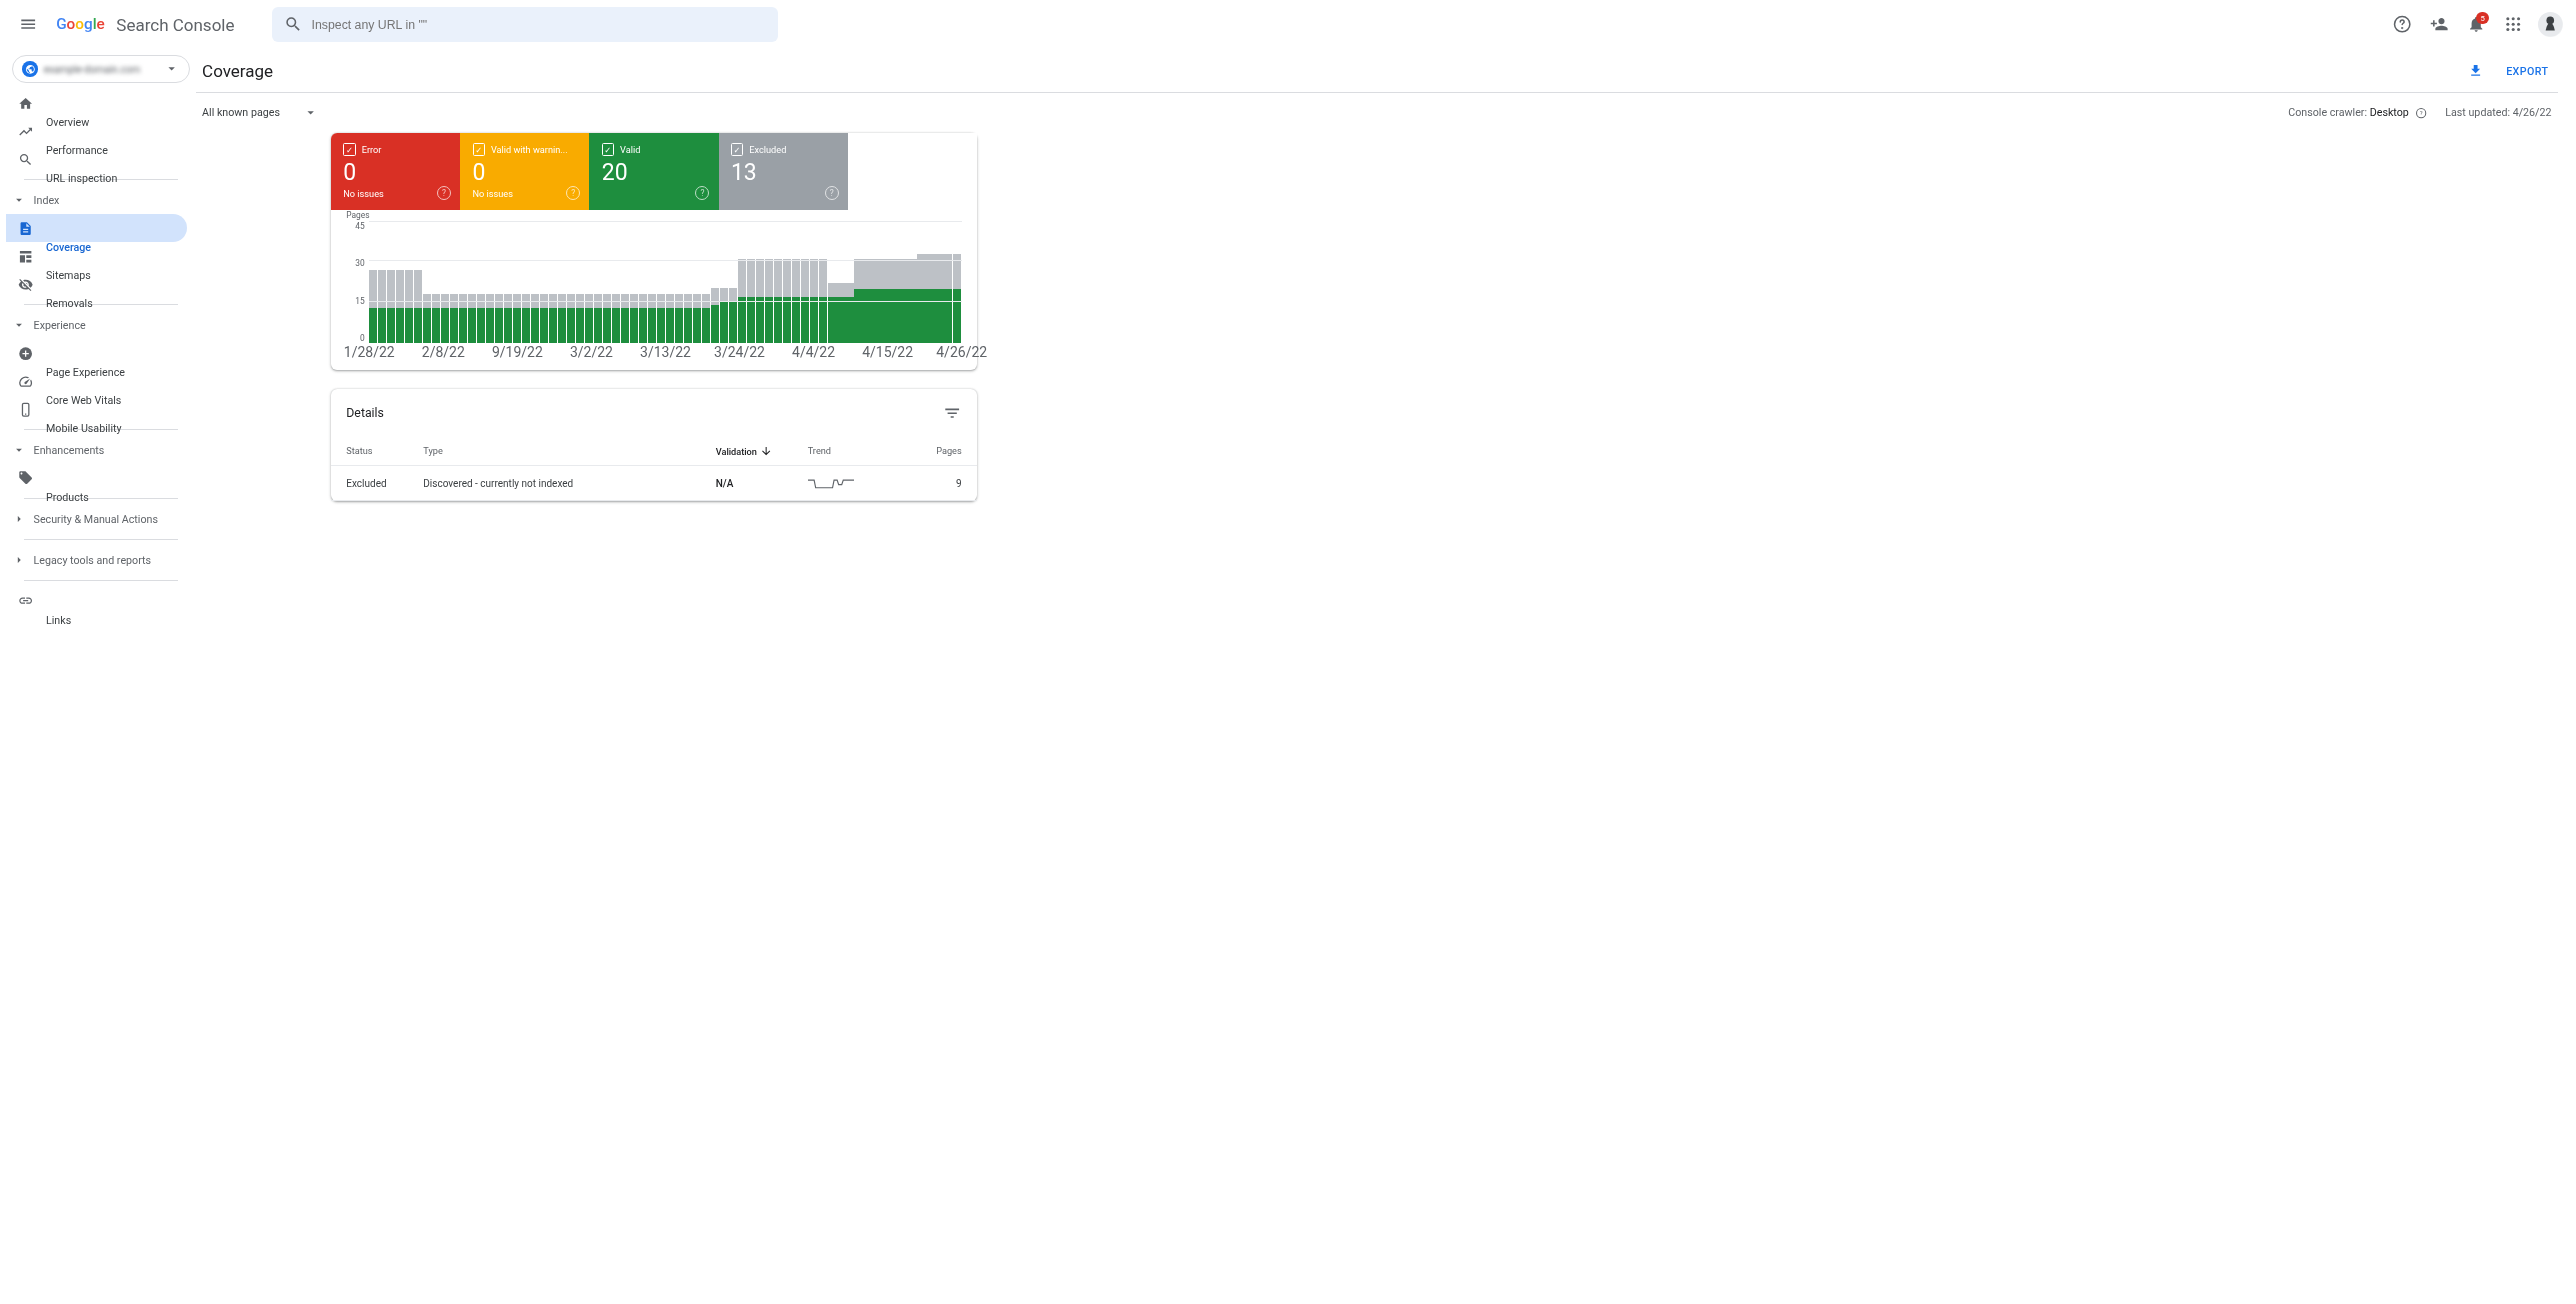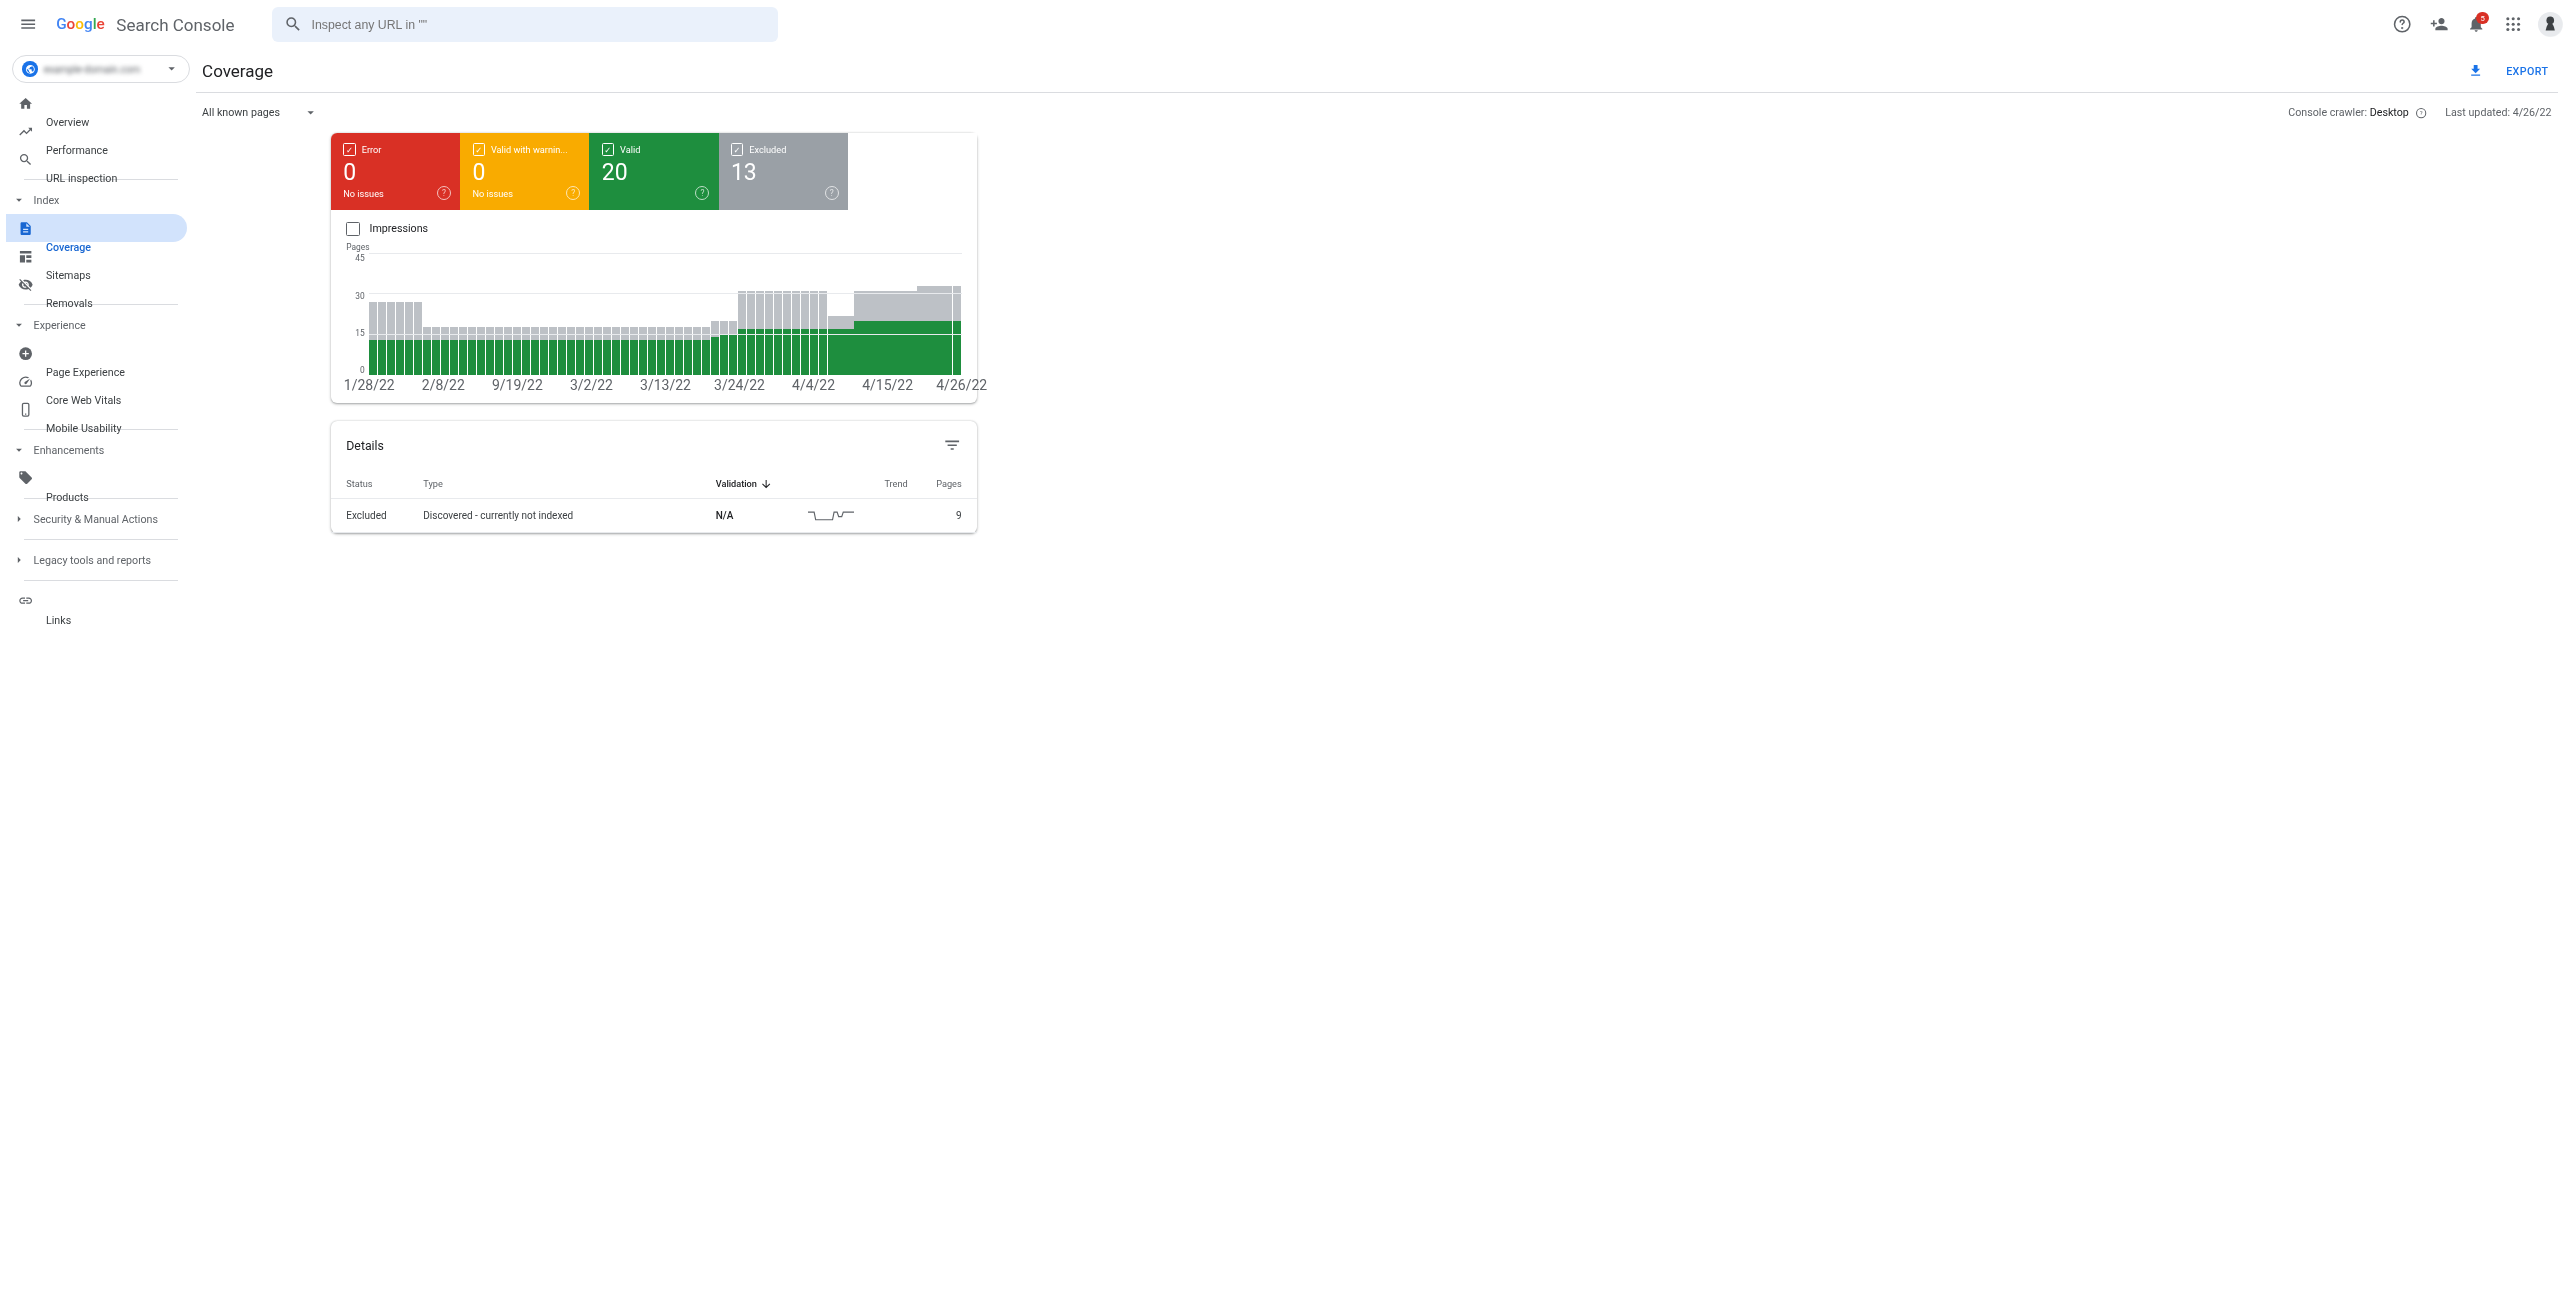--- a/index.html
+++ b/index.html
@@ -79,21 +79,21 @@
 .x-tick { transform: translateX(-50%); white-space: nowrap; }
 
 
 .details-header { display: flex; align-items: center; padding: 15.3px; }
 .details-title { font-size: 12.3px; flex: 1; }
 .filter-icon { cursor: pointer; }
 .table-header { display: flex; padding: 7.7px 15.3px; border-bottom: 0.8px solid #e8eaed; font-size: 9.2px; color: #5f6368; }
 .col-status { width: 77px; }
 .col-type { flex: 1; }
 .col-validation { width: 92px; display: flex; align-items: center; gap: 3.1px; font-weight: 500; color: #202124; }
-.col-trend { width: 100px; text-align: right; }
+.col-trend { width: 100px; }
 .col-pages { width: 54px; text-align: right; }
 .table-row { display: flex; padding: 10.7px 15.3px; border-bottom: 0.8px solid #e8eaed; font-size: 10px; color: #3c4043; cursor: pointer; align-items: center; }
 .sparkline { width: 46px; height: 12.3px; }
 
 svg { display: block; }
 </style>
 </head>
 <body>
 
 <div class="app">
@@ -381,24 +381,20 @@
             <div class="tab-top">
                 <span class="tab-check">✓</span>
                 <span>Excluded</span>
               </div>
             <div class="tab-value">13</div>
             <div class="tab-sub">&nbsp;</div>
             <div class="tab-help">?</div>
           </div>
           <div class="status-tab inactive"></div>
         </div>
-        <div class="impressions-row">
-          <div class="impressions-check"></div>
-          <span>Impressions</span>
-        </div>
         <div class="chart-area">
           <div class="chart-ylabel">Pages</div>
           <div class="chart">
             <div class="y-axis" id="y-axis">
                 <div>45</div>
                 <div>30</div>
                 <div>15</div>
                 <div>0</div>
               </div>
             <div class="plot" id="plot">

